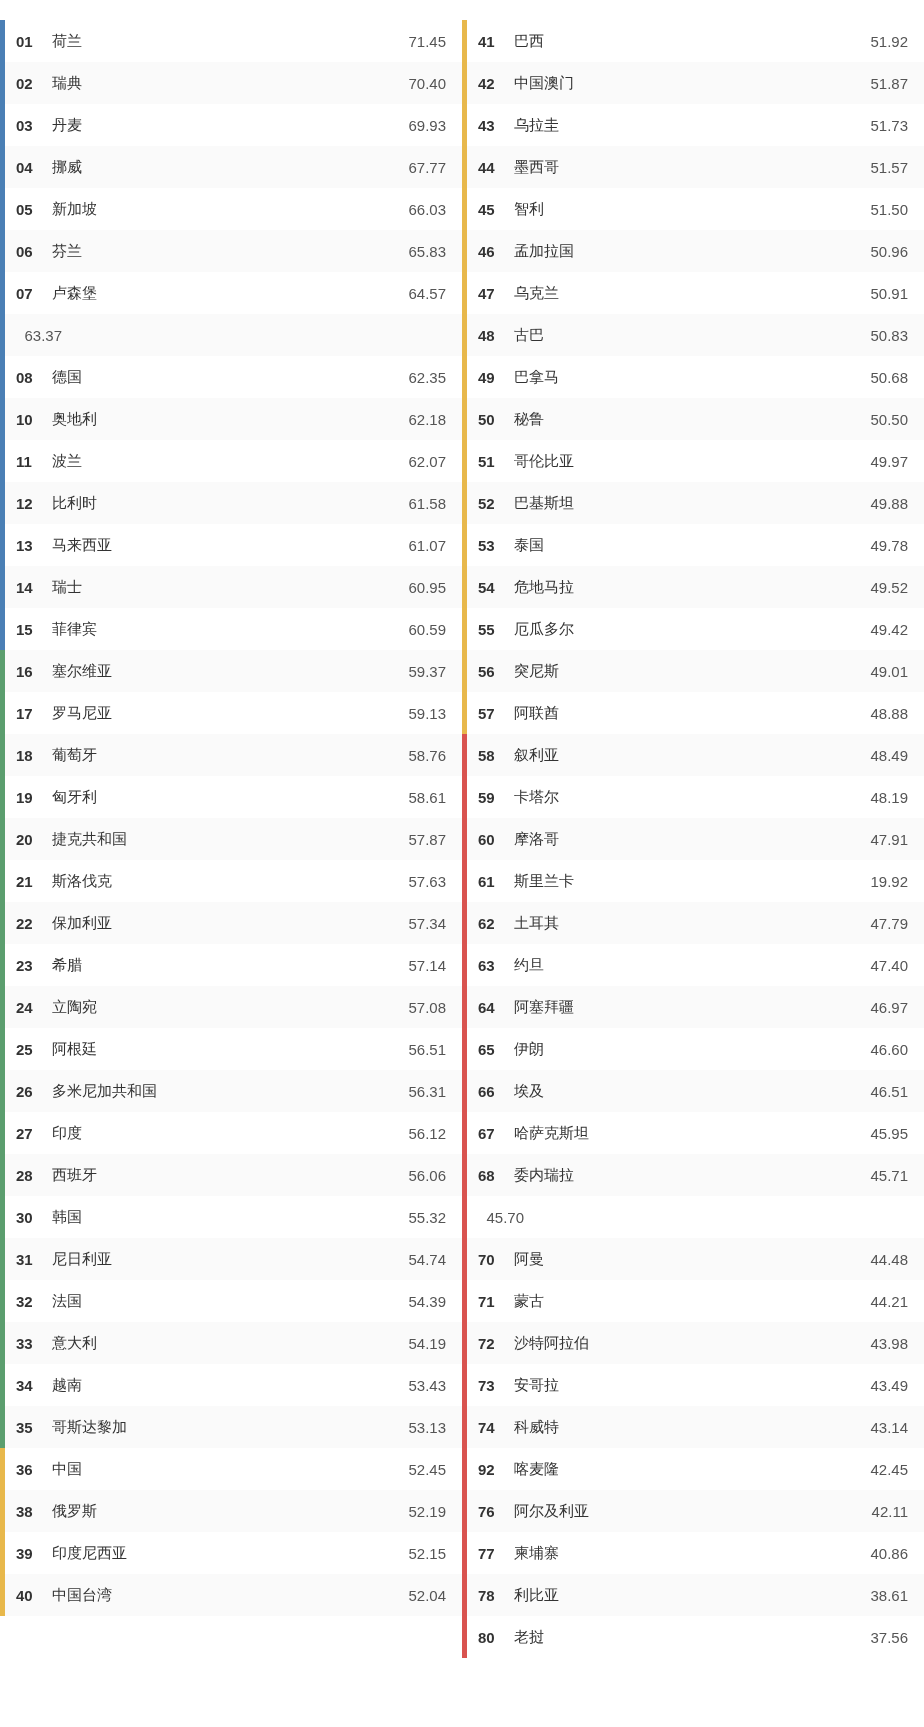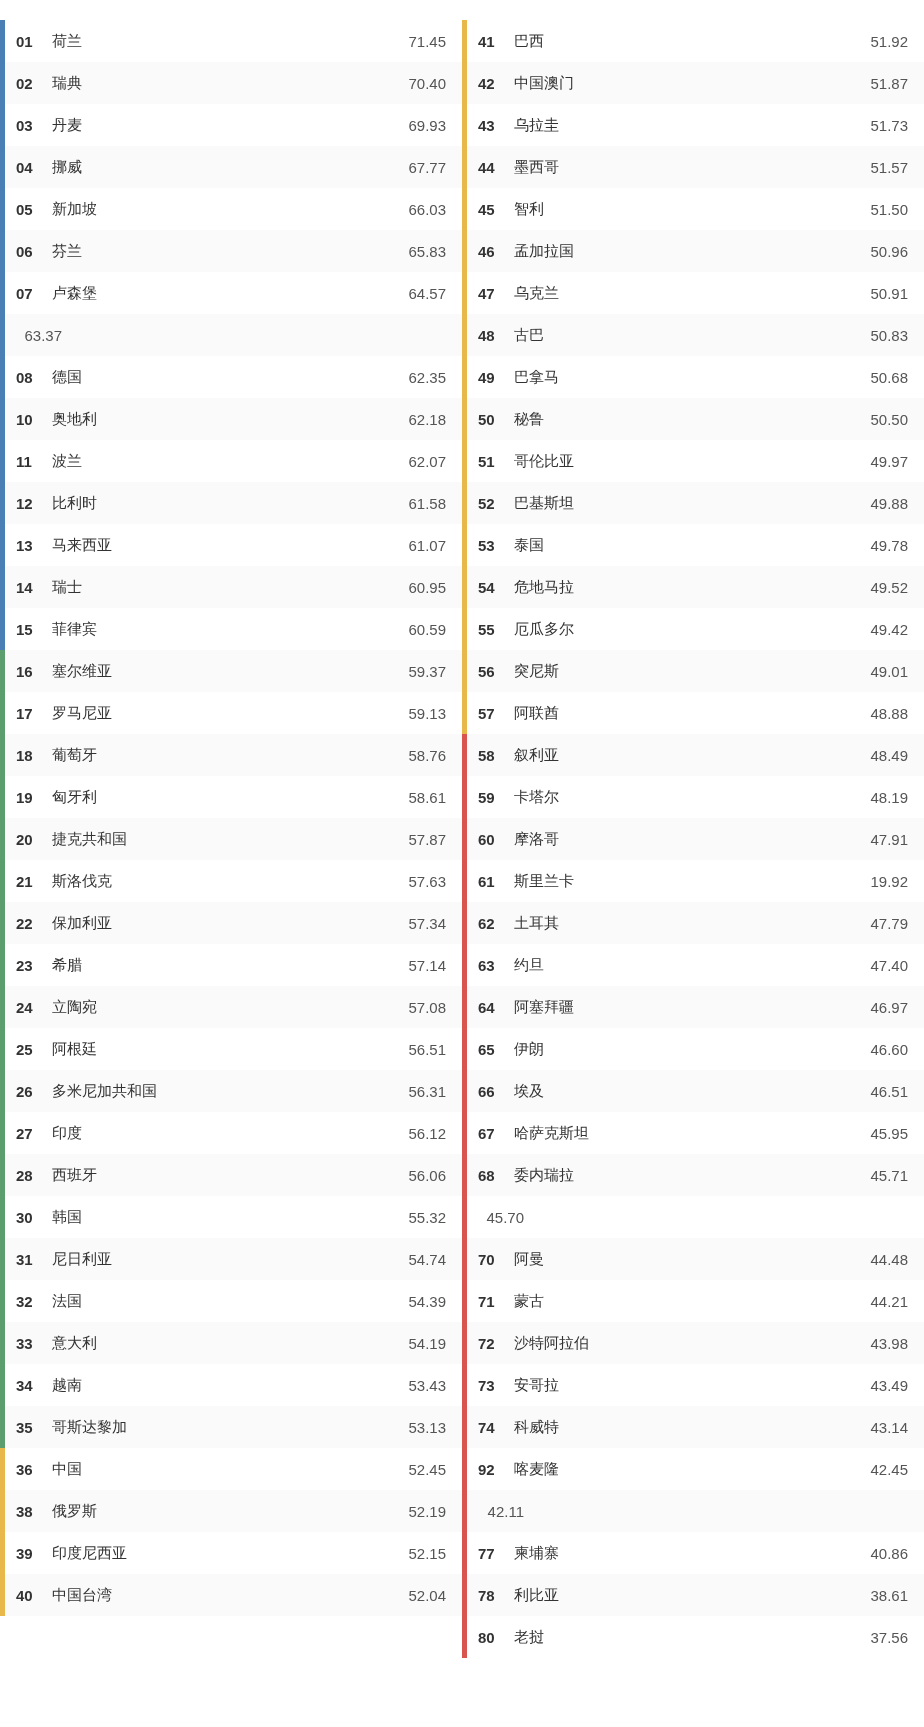--- a/index.html
+++ b/index.html
@@ -649,20 +649,24 @@
         <div class="row">
           <div class="color-bar" style="background-color: rgb(217, 83, 79);"></div>
           <div class="rank-country">
             <span class="rank">92</span>
             <span class="country"> 喀麦隆</span>
           </div>
           <span class="score">42.45</span>
         </div>
         <div class="row">
           <div class="color-bar" style="background-color: rgb(217, 83, 79);"></div>
+          <div class="rank-country">
+            <span class="rank">76</span>
+            <span class="country"> 阿尔及利亚</span>
+          </div>
           <span class="score">42.11</span>
         </div>
         <div class="row">
           <div class="color-bar" style="background-color: rgb(217, 83, 79);"></div>
           <div class="rank-country">
             <span class="rank">77</span>
             <span class="country"> 柬埔寨</span>
           </div>
           <span class="score">40.86</span>
         </div>

